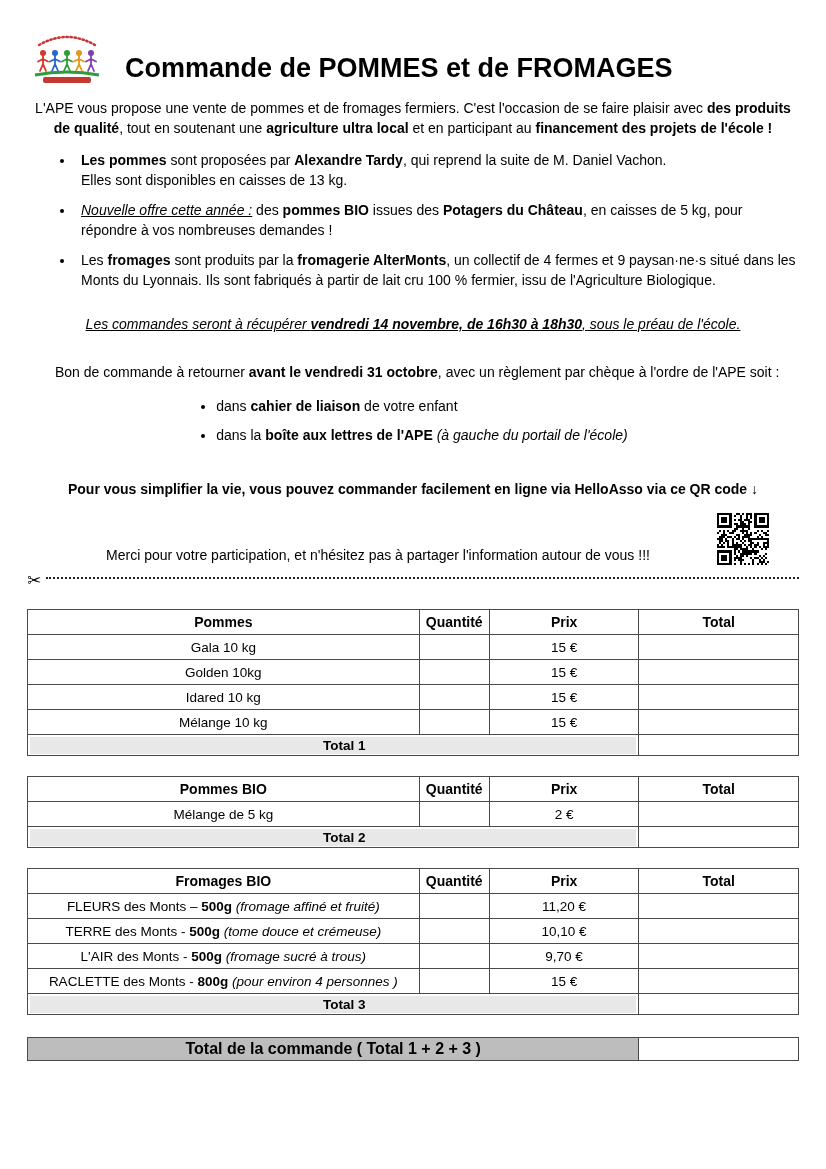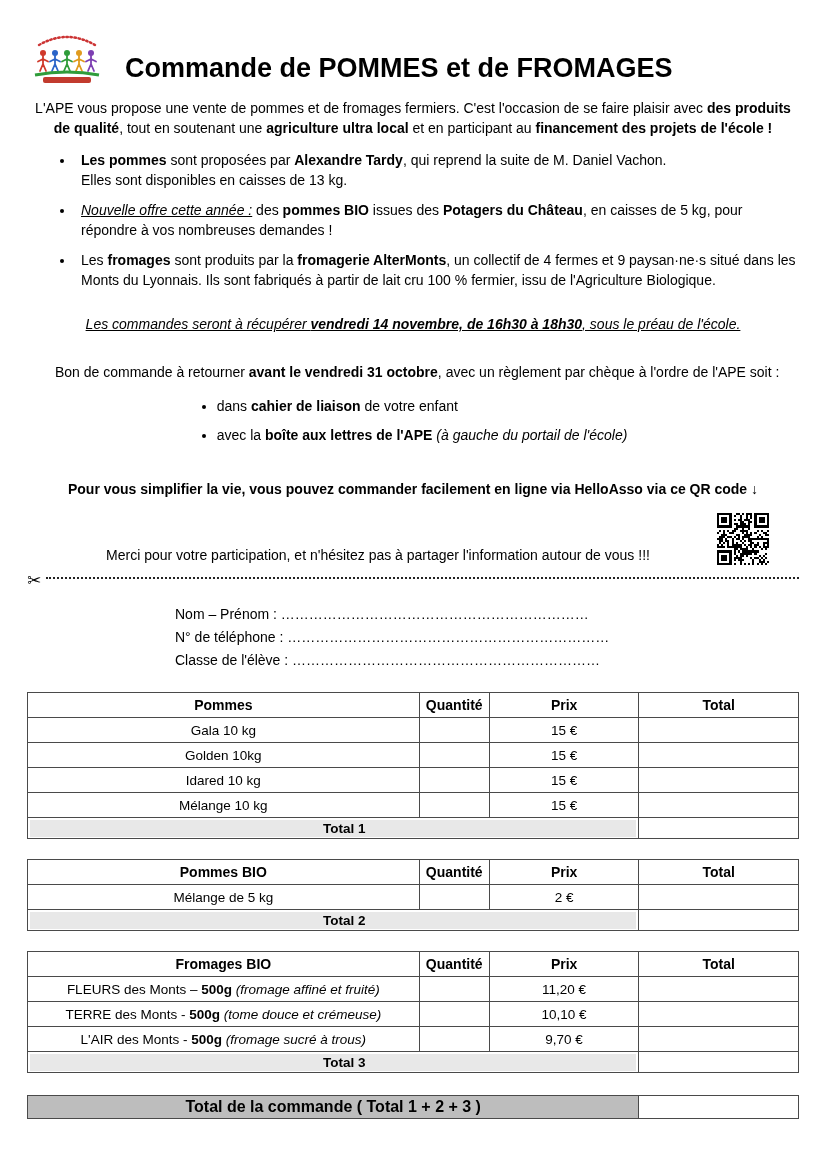--- a/index.html
+++ b/index.html
@@ -105,21 +105,21 @@
     <li><span class="it un">Nouvelle offre cette année :</span><span> des </span><b>pommes BIO</b><span> issues des </span><b>Potagers du Château</b><span>, en caisses de 5 kg, pour répondre à vos nombreuses demandes !</span></li>
     <li><span>Les </span><b>fromages</b><span> sont produits par la </span><b>fromagerie AlterMonts</b><span>, un collectif de 4 fermes et  9 paysan·ne·s situé dans les Monts du Lyonnais. Ils sont fabriqués à partir de lait cru 100 % fermier, issu de l'Agriculture Biologique.</span></li>
   </ul>
 
   <p class="pickup"><span class="pickup-inner"><span>Les commandes seront à récupérer </span><b>vendredi 14 novembre, de 16h30 à 18h30</b><span>, sous le préau de l'école.</span></span></p>
 
   <p class="retour"><span>Bon de commande à retourner </span><b>avant le vendredi 31 octobre</b><span>, avec un règlement par chèque à l'ordre de l'APE soit :</span></p>
 
   <ul class="retour-options">
     <li><span>dans </span><b>cahier de liaison</b><span> de votre enfant</span></li>
-    <li><span>avec la </span><b>boîte aux lettres de l'APE</b><span class="it"> (à gauche du portail de l'école)</span></li>
+    <li><span>dans la </span><b>boîte aux lettres de l'APE</b><span class="it"> (à gauche du portail de l'école)</span></li>
   </ul>
 
   <p class="online-line">Pour vous simplifier la vie, vous pouvez commander facilement en ligne via HelloAsso via ce QR code ↓</p>
 
   <div class="thanks-row">
     <p class="thanks-text">Merci pour votre participation, et n'hésitez pas à partager l'information autour de vous !!!</p>
     <svg class="qr" viewBox="0 0 25 25" shape-rendering="crispEdges" aria-hidden="true">
       <rect width="25" height="25" fill="#ffffff"></rect>
       <g fill="#000">
         <rect x="0" y="0" width="7" height="7"></rect>
@@ -359,25 +359,20 @@
           <rect x="23" y="24" width="1" height="1"></rect>
         </g>
     </svg>
   </div>
 
   <div class="cut-row">
     <span class="scissors">✂</span>
     <span class="cut-line"></span>
   </div>
 
-  <div class="form-fields">
-    <div>Nom – Prénom : …………………………………………………………</div>
-    <div>N° de téléphone : ……………………………………………………………</div>
-    <div>Classe de l'élève : …………………………………………………………</div>
-  </div>
 
   <table class="order-table">
     <colgroup>
         <col class="c-prod">
         <col class="c-qty">
         <col class="c-prix">
         <col class="c-tot">
       </colgroup>
     <thead>
       <tr>
@@ -479,20 +474,26 @@
         <td></td>
         <td>10,10 €</td>
         <td></td>
       </tr>
       <tr>
         <td><span>L'AIR des Monts - </span><b>500g</b><span class="it">   (fromage sucré à trous)</span></td>
         <td></td>
         <td>9,70 €</td>
         <td></td>
       </tr>
+      <tr>
+        <td><span>RACLETTE des Monts - </span><b>800g</b><span class="it"> (pour environ 4 personnes )</span></td>
+        <td></td>
+        <td>15 €</td>
+        <td></td>
+      </tr>
       <tr class="total-row">
         <td colspan="3">
             <div class="total-bar">Total 3</div>
           </td>
         <td></td>
       </tr>
     </tbody>
   </table>
 
   <table class="grand">

